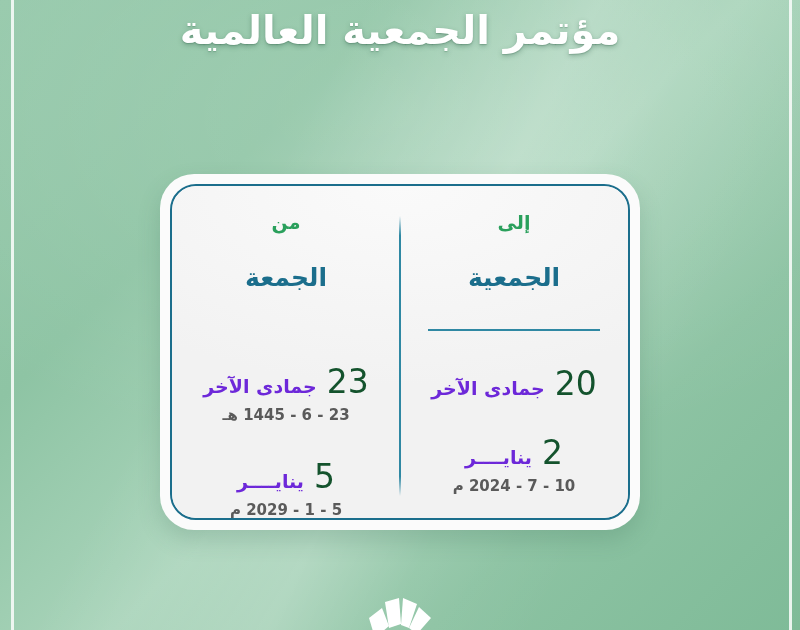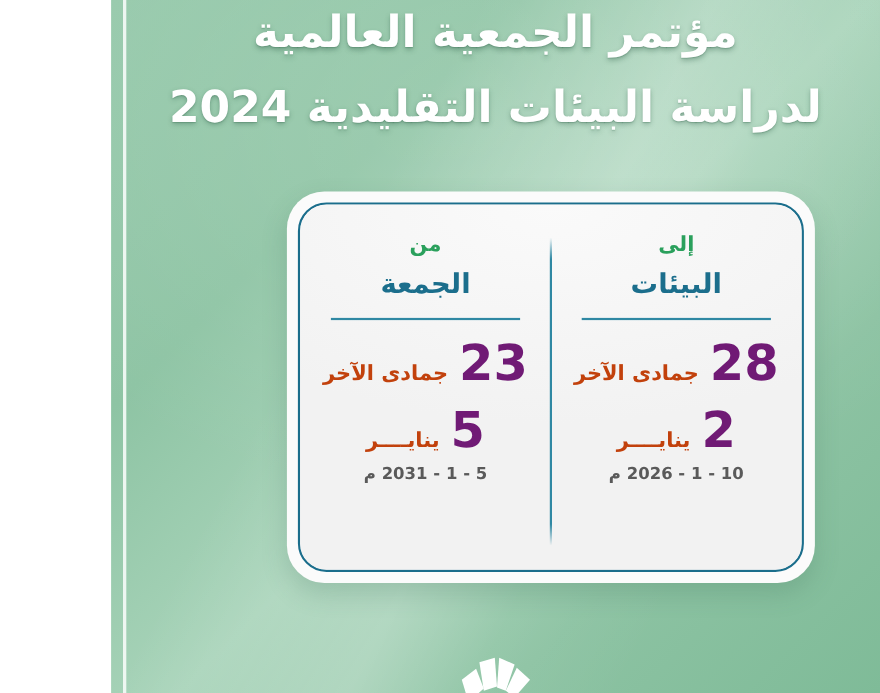--- a/index.html
+++ b/index.html
@@ -2,21 +2,21 @@
 <html lang="ar" dir="rtl"><head>
 <meta charset="utf-8">
 <style>
   html, body {
     margin: 0;
     padding: 0;
     background: #ffffff;
   }
   #poster {
     position: relative;
-    width: 699px;
+    width: 800px;
     height: 630px;
     overflow: hidden;
     font-family: "DejaVu Sans", "Liberation Sans", sans-serif;
     background: linear-gradient(135deg, #96c9ab 0%, #8ec4a4 28%, #a9d4ba 52%, #8dc3a3 74%, #7fbb98 100%);
   }
   
   #poster .sheen {
     position: absolute;
     left: -30%;
     top: -40%;
@@ -106,20 +106,21 @@
     flex-direction: row;
     height: 100%;
   }
   .col {
     flex: 1 1 50%;
     display: flex;
     flex-direction: column;
     align-items: center;
     box-sizing: border-box;
     padding: 26px 14px 18px;
+    gap: 20px;
   }
   
   .v-divider {
     position: absolute;
     z-index: 2;
     left: 50%;
     transform: translateX(-50%);
     top: 30px;
     bottom: 22px;
     width: 2px;
@@ -151,27 +152,27 @@
 
   .date-main {
     display: flex;
     flex-direction: row;
     align-items: baseline;
     justify-content: center;
     gap: 10px;
     white-space: nowrap;
   }
   .date-num {
-    color: #701a75;
-    font-size: 45px;
-    font-weight: 700;
+    color: #14532d;
+    font-size: 33px;
+    font-weight: 400;
     line-height: 1;
   }
   .date-month {
-    color: #c2410c;
+    color: #6d28d9;
     font-size: 19px;
     font-weight: 700;
     line-height: 1;
   }
   .date-sub {
     color: #5a5a5a;
     font-size: 15px;
     font-weight: 700;
     margin-top: 8px;
     letter-spacing: .2px;
@@ -194,67 +195,67 @@
 
 <div id="poster">
 
   <div class="sheen"></div>
   <div class="vignette"></div>
   <div class="edge-rule left"></div>
   <div class="edge-rule right"></div>
 
   <div class="title-block">
     <div class="title-line">مؤتمر الجمعية العالمية</div>
-    <div class="title-line">لدراسة البيئات التقليدية 2024</div>
   </div>
 
   <div class="card-wrap">
     <div class="card">
       <div class="v-divider"></div>
       <div class="card-grid">
 
         <div class="col">
           <div class="kicker">إلى</div>
-          <div class="dayname">البيئات</div>
+          <div class="dayname">الجمعية</div>
           <div class="h-rule"></div>
 
           <div class="date-group">
             <div class="date-main">
-              <span class="date-num">28</span>
+              <span class="date-num">20</span>
               <span class="date-month">جمادى الآخر</span>
             </div>
           </div>
 
           <div class="date-group">
             <div class="date-main">
               <span class="date-num">2</span>
               <span class="date-month">ينايــــر</span>
             </div>
-            <div class="date-sub">10 - 1 - 2026 م</div>
+            <div class="date-sub">10 - 7 - 2024 م</div>
           </div>
         </div>
 
         <div class="col">
           <div class="kicker">من</div>
           <div class="dayname">الجمعة</div>
           <div class="h-rule"></div>
 
           <div class="date-group">
             <div class="date-main">
               <span class="date-num">23</span>
               <span class="date-month">جمادى الآخر</span>
             </div>
+            <div class="date-sub">23 - 6 - 1445 هـ</div>
           </div>
 
           <div class="date-group">
             <div class="date-main">
               <span class="date-num">5</span>
               <span class="date-month">ينايــــر</span>
             </div>
-            <div class="date-sub">5 - 1 - 2031 م</div>
+            <div class="date-sub">5 - 1 - 2029 م</div>
           </div>
         </div>
 
       </div>
     </div>
   </div>
 
   <div class="logo-fan">
     <svg viewBox="0 0 150 86" width="150" height="86" aria-hidden="true">
       <g fill="#ffffff">

